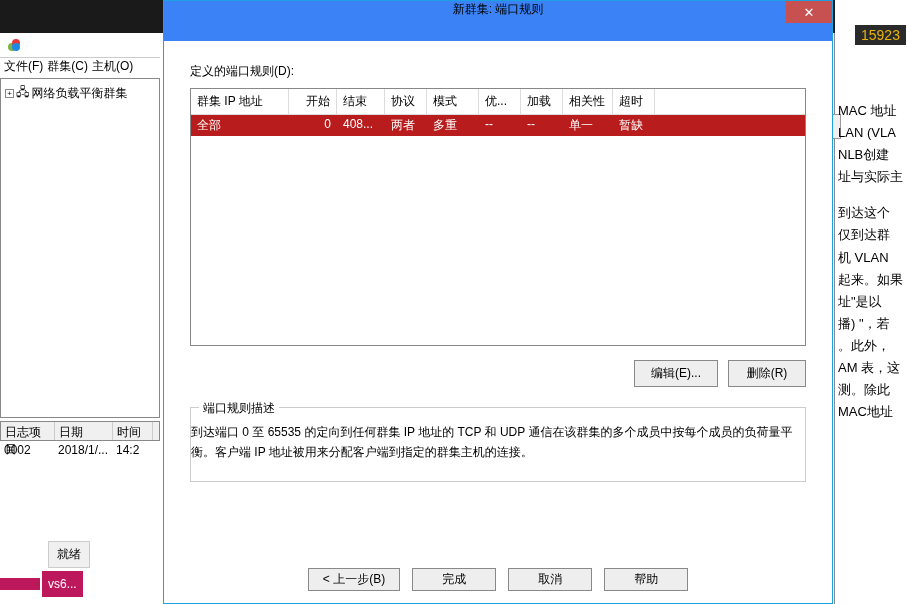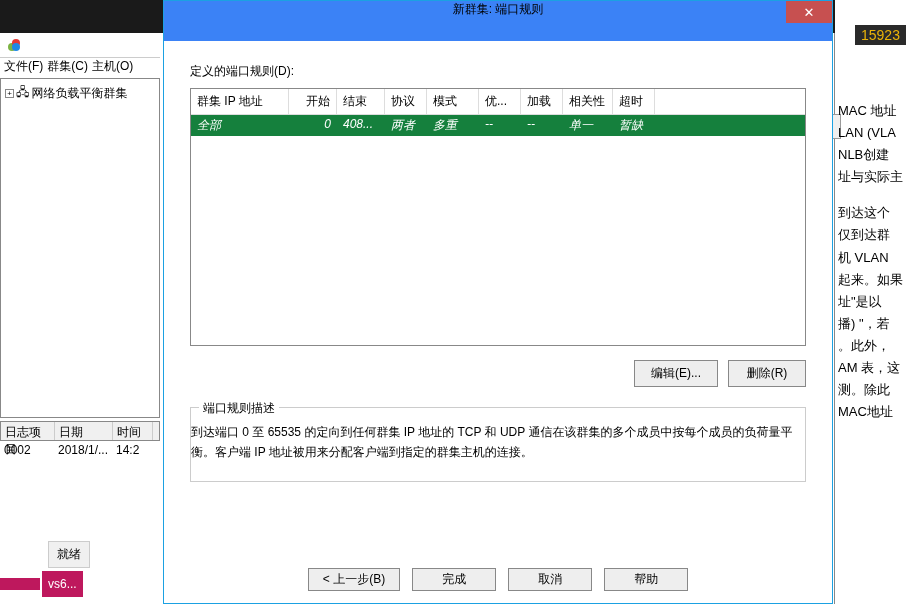--- a/index.html
+++ b/index.html
@@ -216,23 +216,22 @@
     }
     .rules-header > div {
       padding: 4px 6px;
       font-size: 12px;
       border-right: 1px solid #ddd;
       white-space: nowrap;
       overflow: hidden;
     }
     .rules-row {
       display: flex;
-      background: #15803d;
+      background: #b91c1c;
       color: #fff;
-      font-style: italic;
     }
     .rules-row > div {
       padding: 2px 6px;
       font-size: 12px;
       white-space: nowrap;
       overflow: hidden;
     }
     .col-ip { width: 98px; }
     .col-start { width: 48px; text-align: right; }
     .col-end { width: 48px; }

